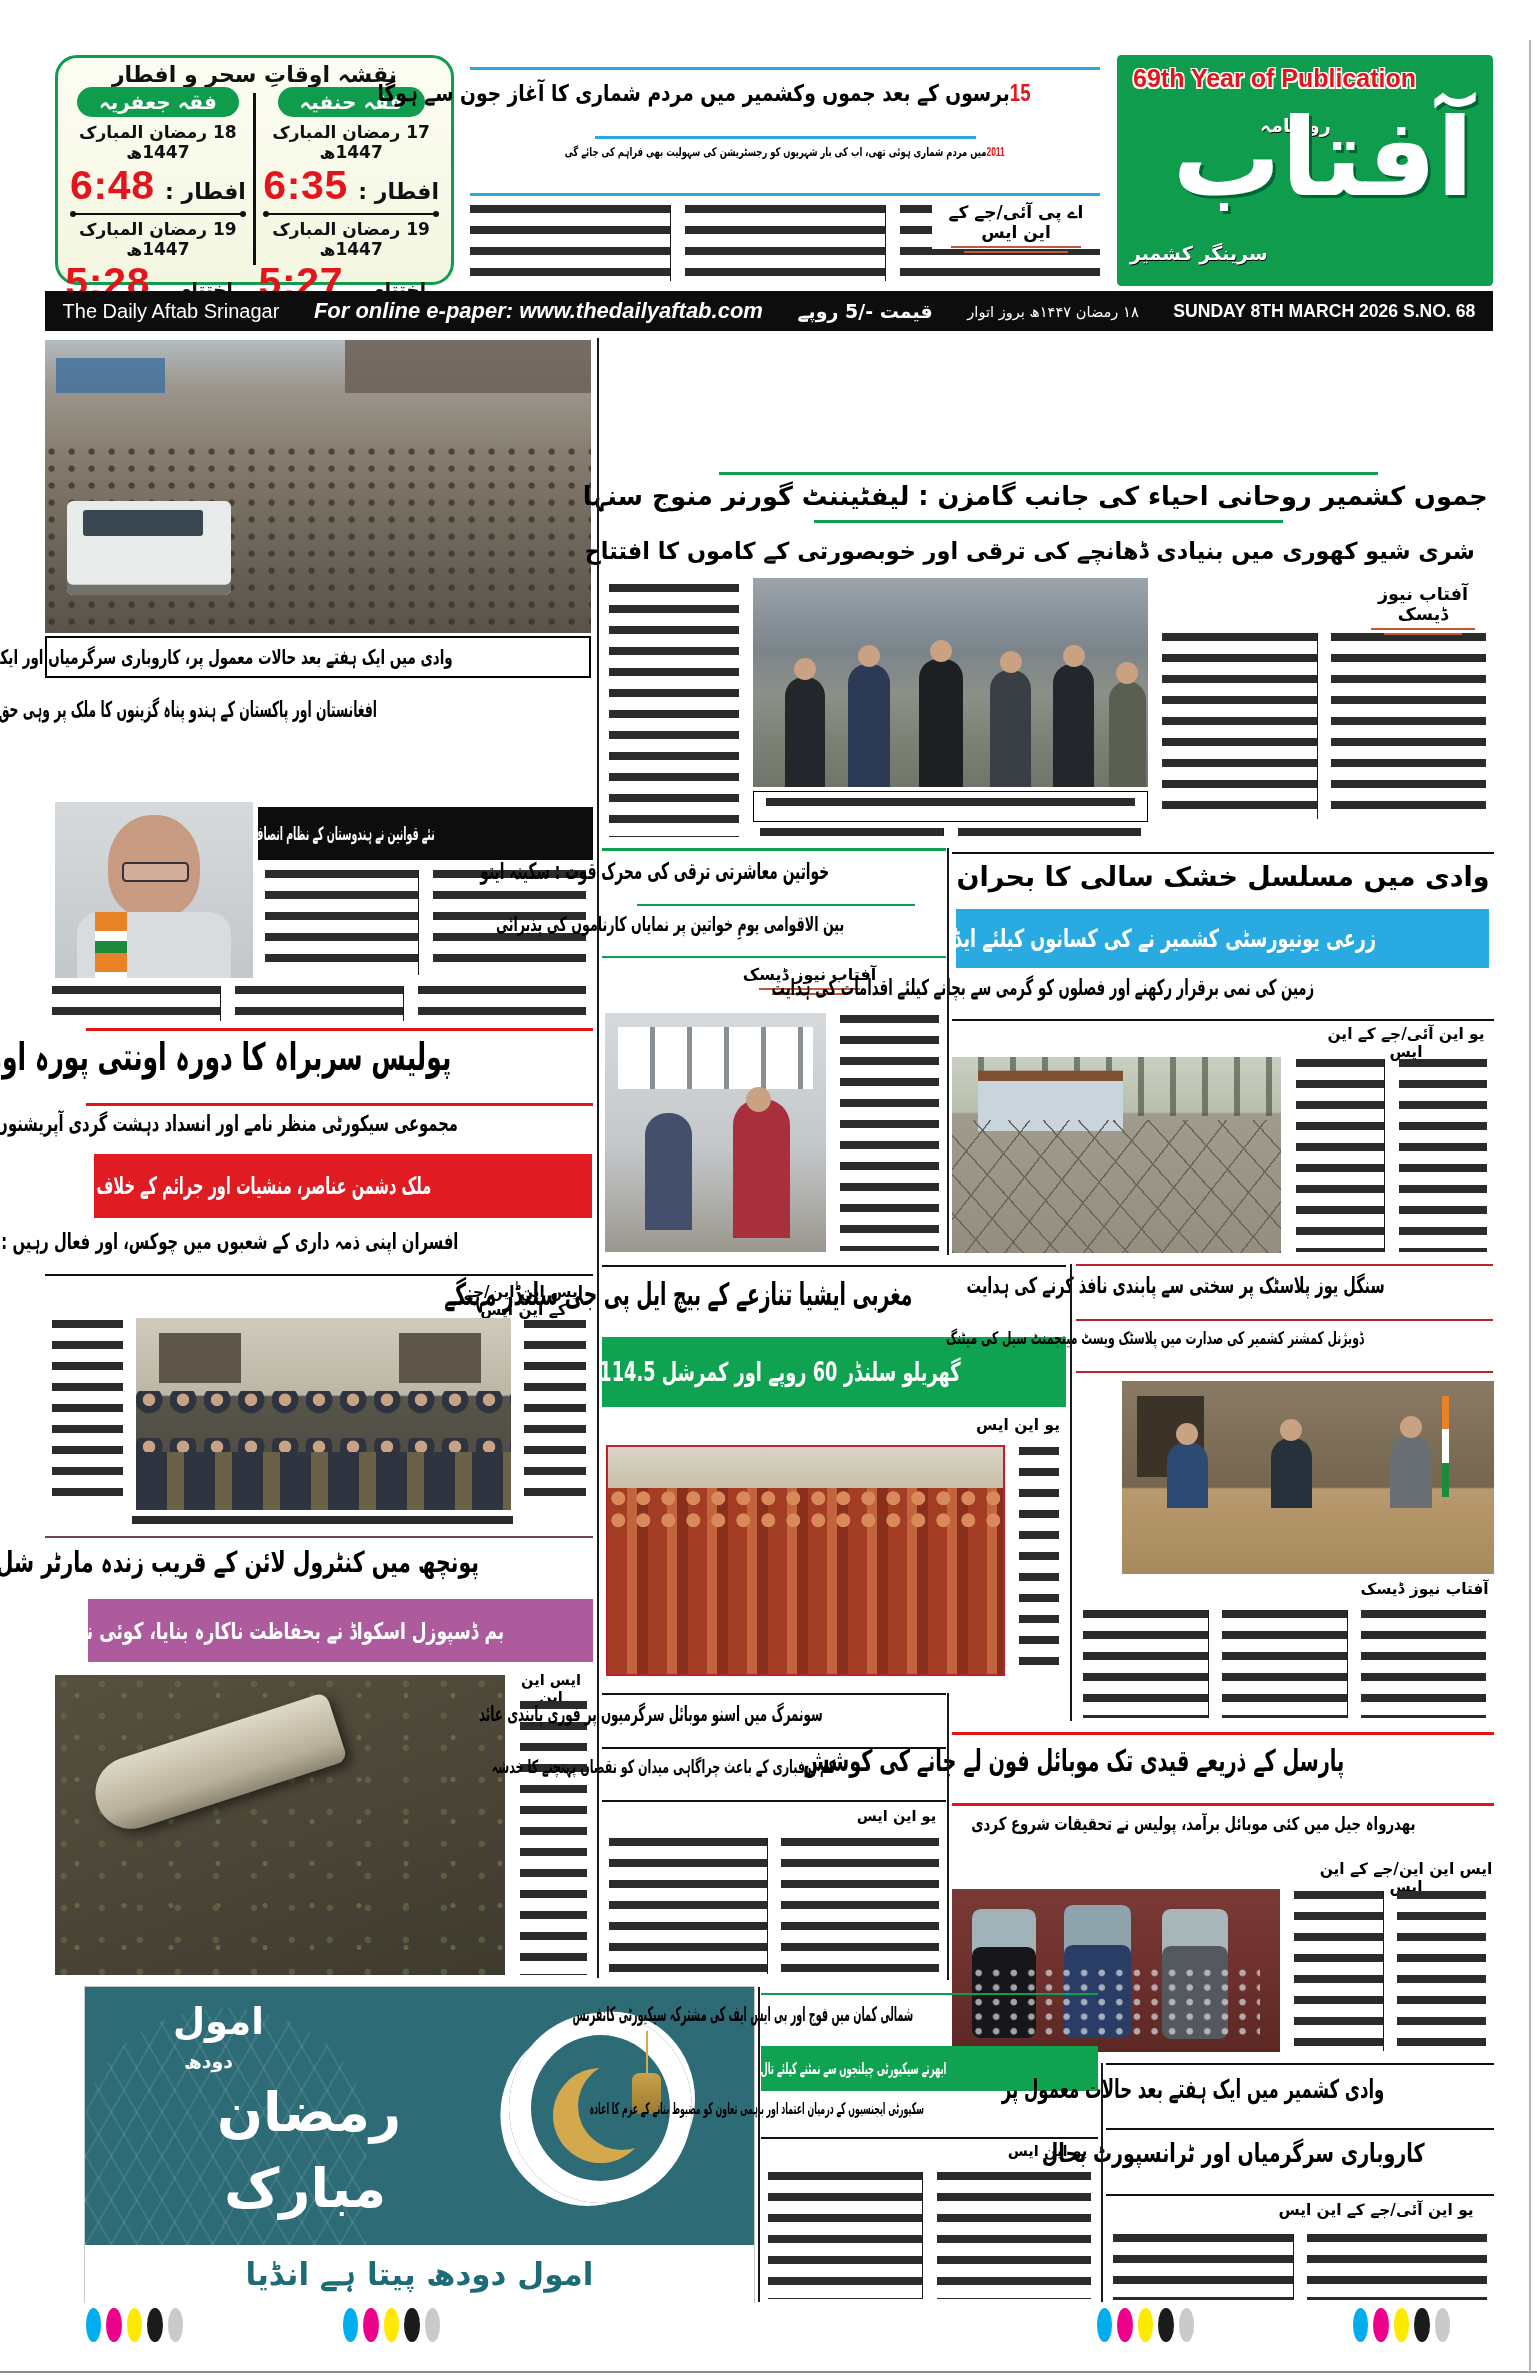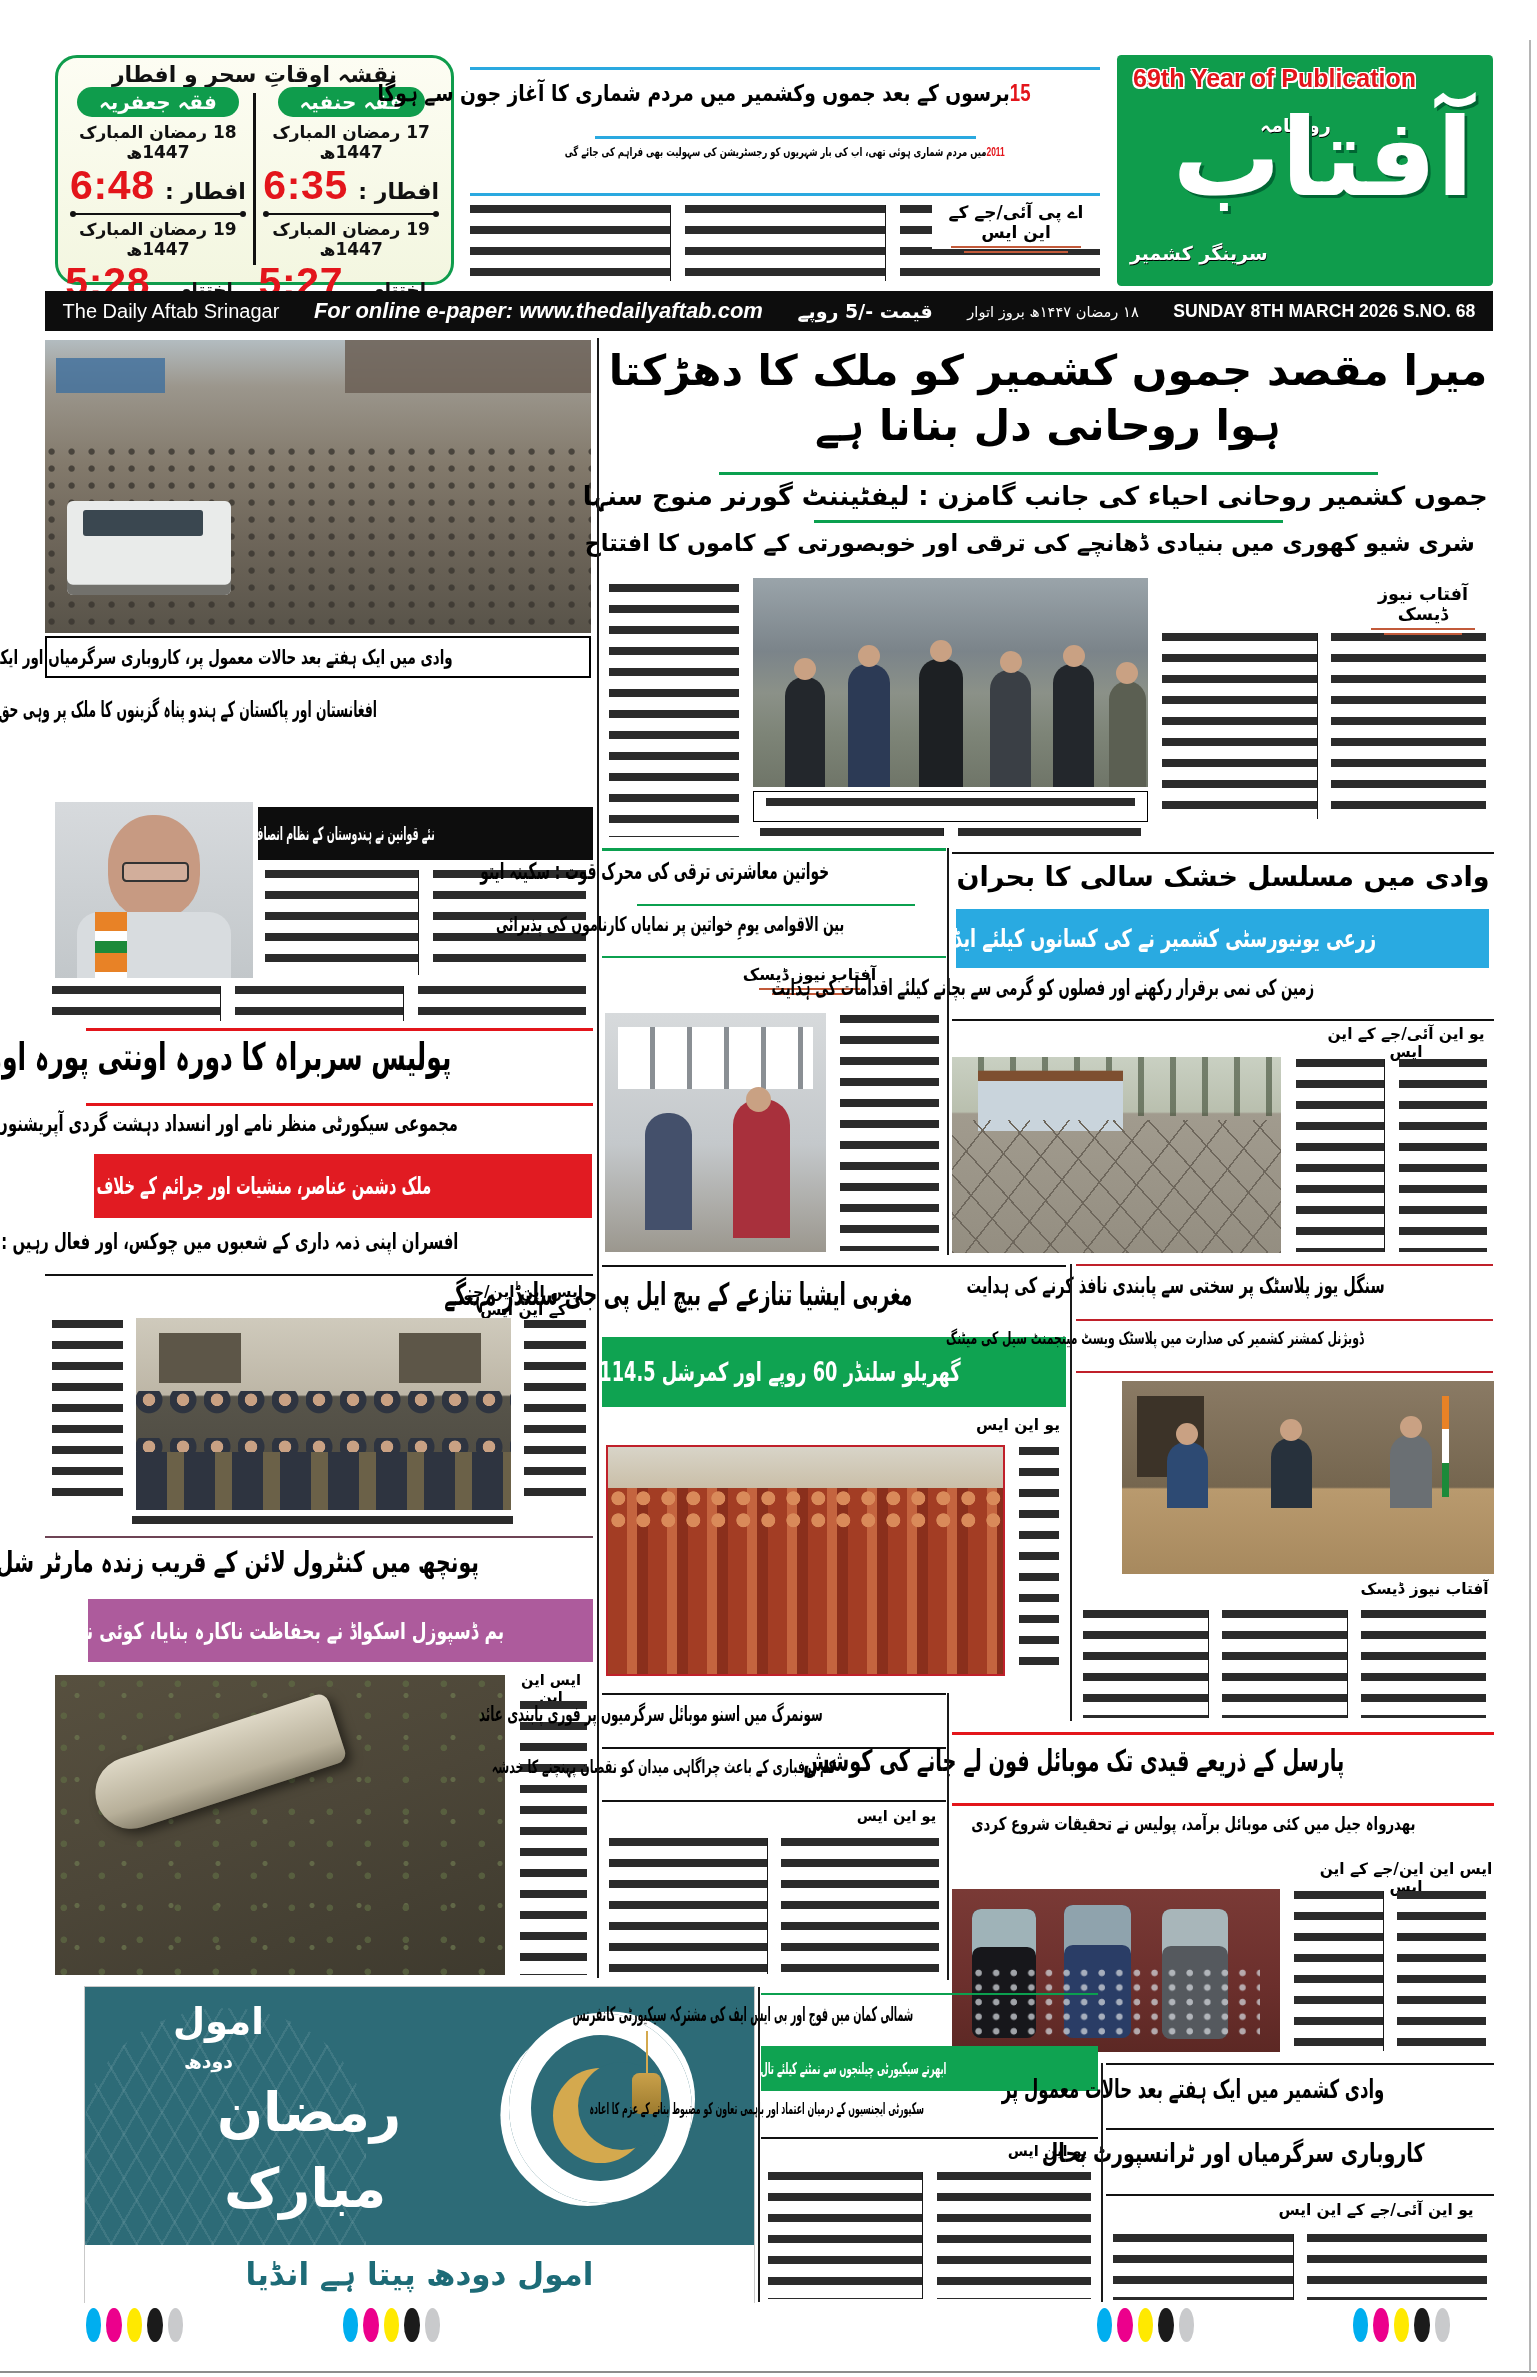--- a/index.html
+++ b/index.html
@@ -135,29 +135,26 @@
     <div class="abs" style="left:7%;top:58%;width:22%;height:9%;background:#3a4750;border-radius:2.9px;"></div>
     <div class="abs" style="left:2%;top:6%;width:20%;height:12%;background:#3f6f9e;opacity:.8;"></div>
     <div class="abs" style="left:55%;top:0;width:45%;height:18%;background:#6b5f55;opacity:.85;"></div>
   </div>
   <div class="abs" style="left:45px;top:636px;width:546px;height:42px;border:2.2px solid #000;box-sizing:border-box;
               display:flex;align-items:center;justify-content:center;">
     <div class="hwrap ur" style="width:98%;font-size:20px;"><span style="transform: scaleX(0.673166);">وادی میں ایک ہفتے بعد حالات معمول پر، کاروباری سرگرمیاں اور ایکسپورٹ بحال</span></div>
   </div>
 
   <div class="abs" style="left:602px;top:343px;width:892px;height:227px;">
-    <div class="ur" style="text-align:center;font-weight:bold;font-size:42px;line-height:1.32;height:120px;overflow:hidden;">
-      <span>میرا مقصد جموں کشمیر کو ملک کا دھڑکتا ہوا روحانی دل بنانا ہے</span>
-    </div>
     <div class="rule" style="left:117px;top:129px;width:659px;height:2.9px;background:#0ba04f;"></div>
     <div class="hwrap ur abs" style="left:0;top:138px;width:892px;font-size:26px;">
       <span style="transform: scaleX(0.985437);">جموں کشمیر روحانی احیاء کی جانب گامزن : لیفٹیننٹ گورنر منوج سنہا</span>
     </div>
     <div class="rule" style="left:212px;top:177px;width:469px;height:2.9px;background:#0ba04f;"></div>
-    <div class="hwrap ur abs" style="left:0;top:186px;width:892px;font-size:23.4px;">
+    <div class="hwrap ur abs" style="left:0;top:194px;width:892px;font-size:23.4px;">
       <span style="transform: scaleX(0.957547);">شری شیو کھوری میں بنیادی ڈھانچے کی ترقی اور خوبصورتی کے کاموں کا افتتاح</span>
     </div>
   </div>
 
   <div class="cols abs" style="left:602px;top:582px;width:144px;height:256px;">
       <div class="col"></div>
     </div>
   <div class="photo" style="left:753px;top:578px;width:395px;height:209px;
               background:linear-gradient(180deg,#9aa4aa 0%,#7b848a 35%,#8b9188 55%,#7d8477 75%,#6f7568 100%);">
     <div class="fig" style="left:8%;bottom:0;width:40px;height:110px;background:#23272c;"></div>

